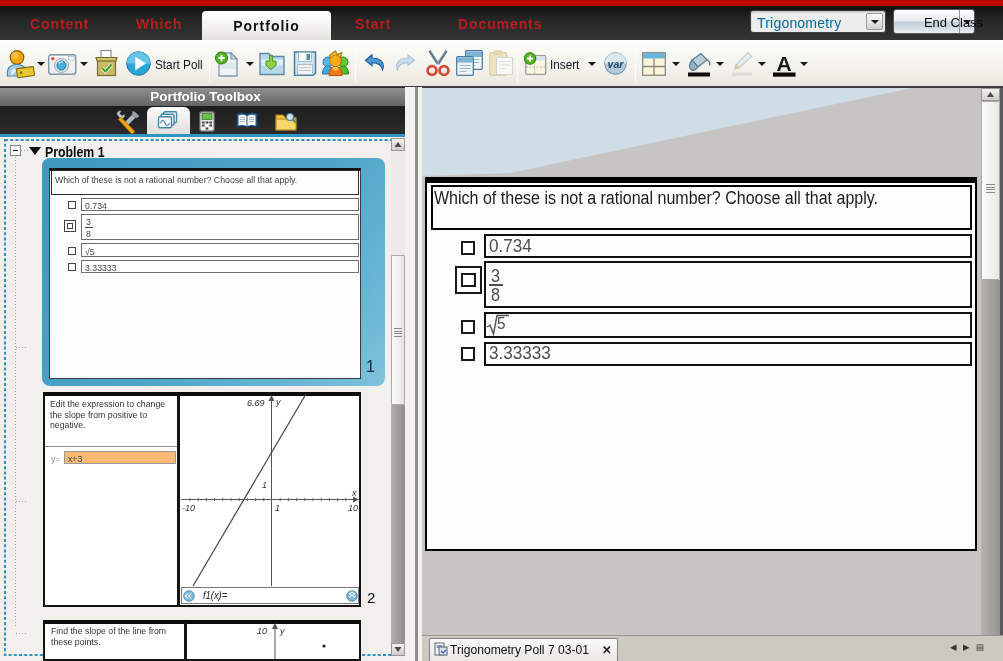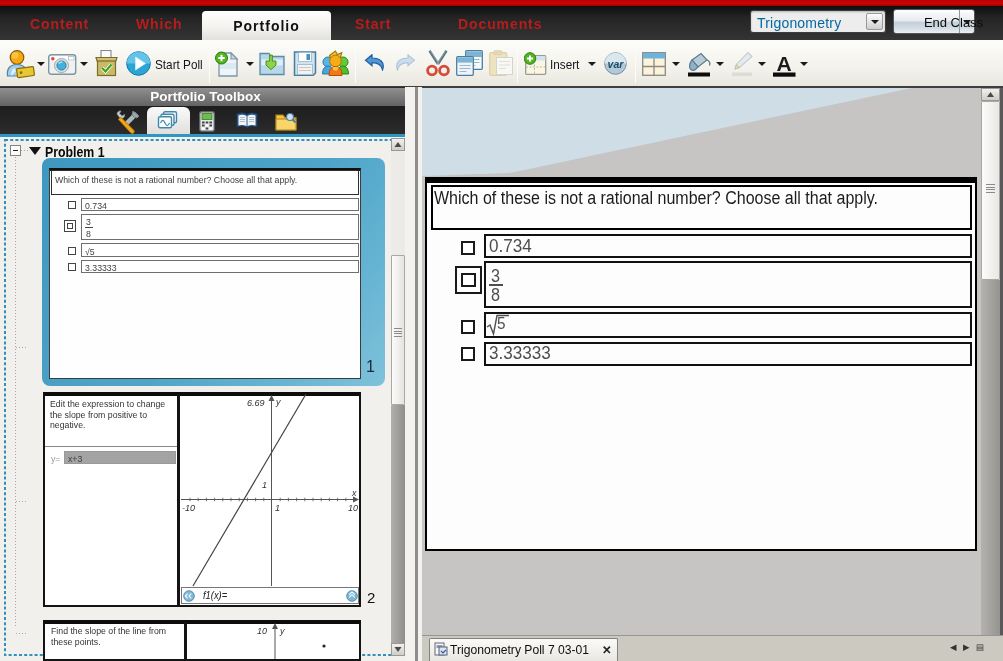--- a/index.html
+++ b/index.html
@@ -324,21 +324,21 @@
 <div class="mbox" style="left:81px; top:260px; width:278px; height:13px;">
     <span class="mini" style="position:absolute;left:3px;top:1px;">3.33333</span>
   </div>
 <div class="abs" id="pg1num">1</div>
 
 <div class="abs" id="t2page"></div>
 <div class="abs" style="left:177px; top:394px; width:2.5px; height:211px; background:#141414;"></div>
 <div class="mini" style="position:absolute; left:50px; top:399px; color:#333; line-height:10.5px;">Edit the expression to change<br>the slope from positive to<br>negative.</div>
 <div class="abs" style="left:45px; top:446px; width:132px; height:1px; background:#8a8a8a;"></div>
 <div class="mini" style="position:absolute; left:51px; top:453px; color:#9a9a9a;">y=</div>
-<div class="abs" style="left:64px; top:451px; width:112px; height:13px; border:1px solid #999; background:#a3a3a3;">
+<div class="abs" style="left:64px; top:451px; width:112px; height:13px; border:1px solid #999; background:#fdba74;">
     <span class="mini" style="position:absolute; left:3px; top:1px;">x+3</span>
   </div>
 <svg class="abs" style="left:179px; top:394px;" width="181" height="211" viewBox="0 0 181 211">
   <line x1="92.5" y1="3" x2="92.5" y2="192" stroke="#555" stroke-width="1"></line>
   <path d="M92.5 1 l-3 6 h6 z" fill="#555"></path>
   <line x1="2" y1="105.5" x2="179" y2="105.5" stroke="#555" stroke-width="1"></line>
   <path d="M180 105.5 l-6 -3 v6 z" fill="#555"></path>
   <g stroke="#555" stroke-width="0.8">
       <line x1="11.0" y1="103.7" x2="11.0" y2="107.3"></line>
       <line x1="19.2" y1="103.7" x2="19.2" y2="107.3"></line>

